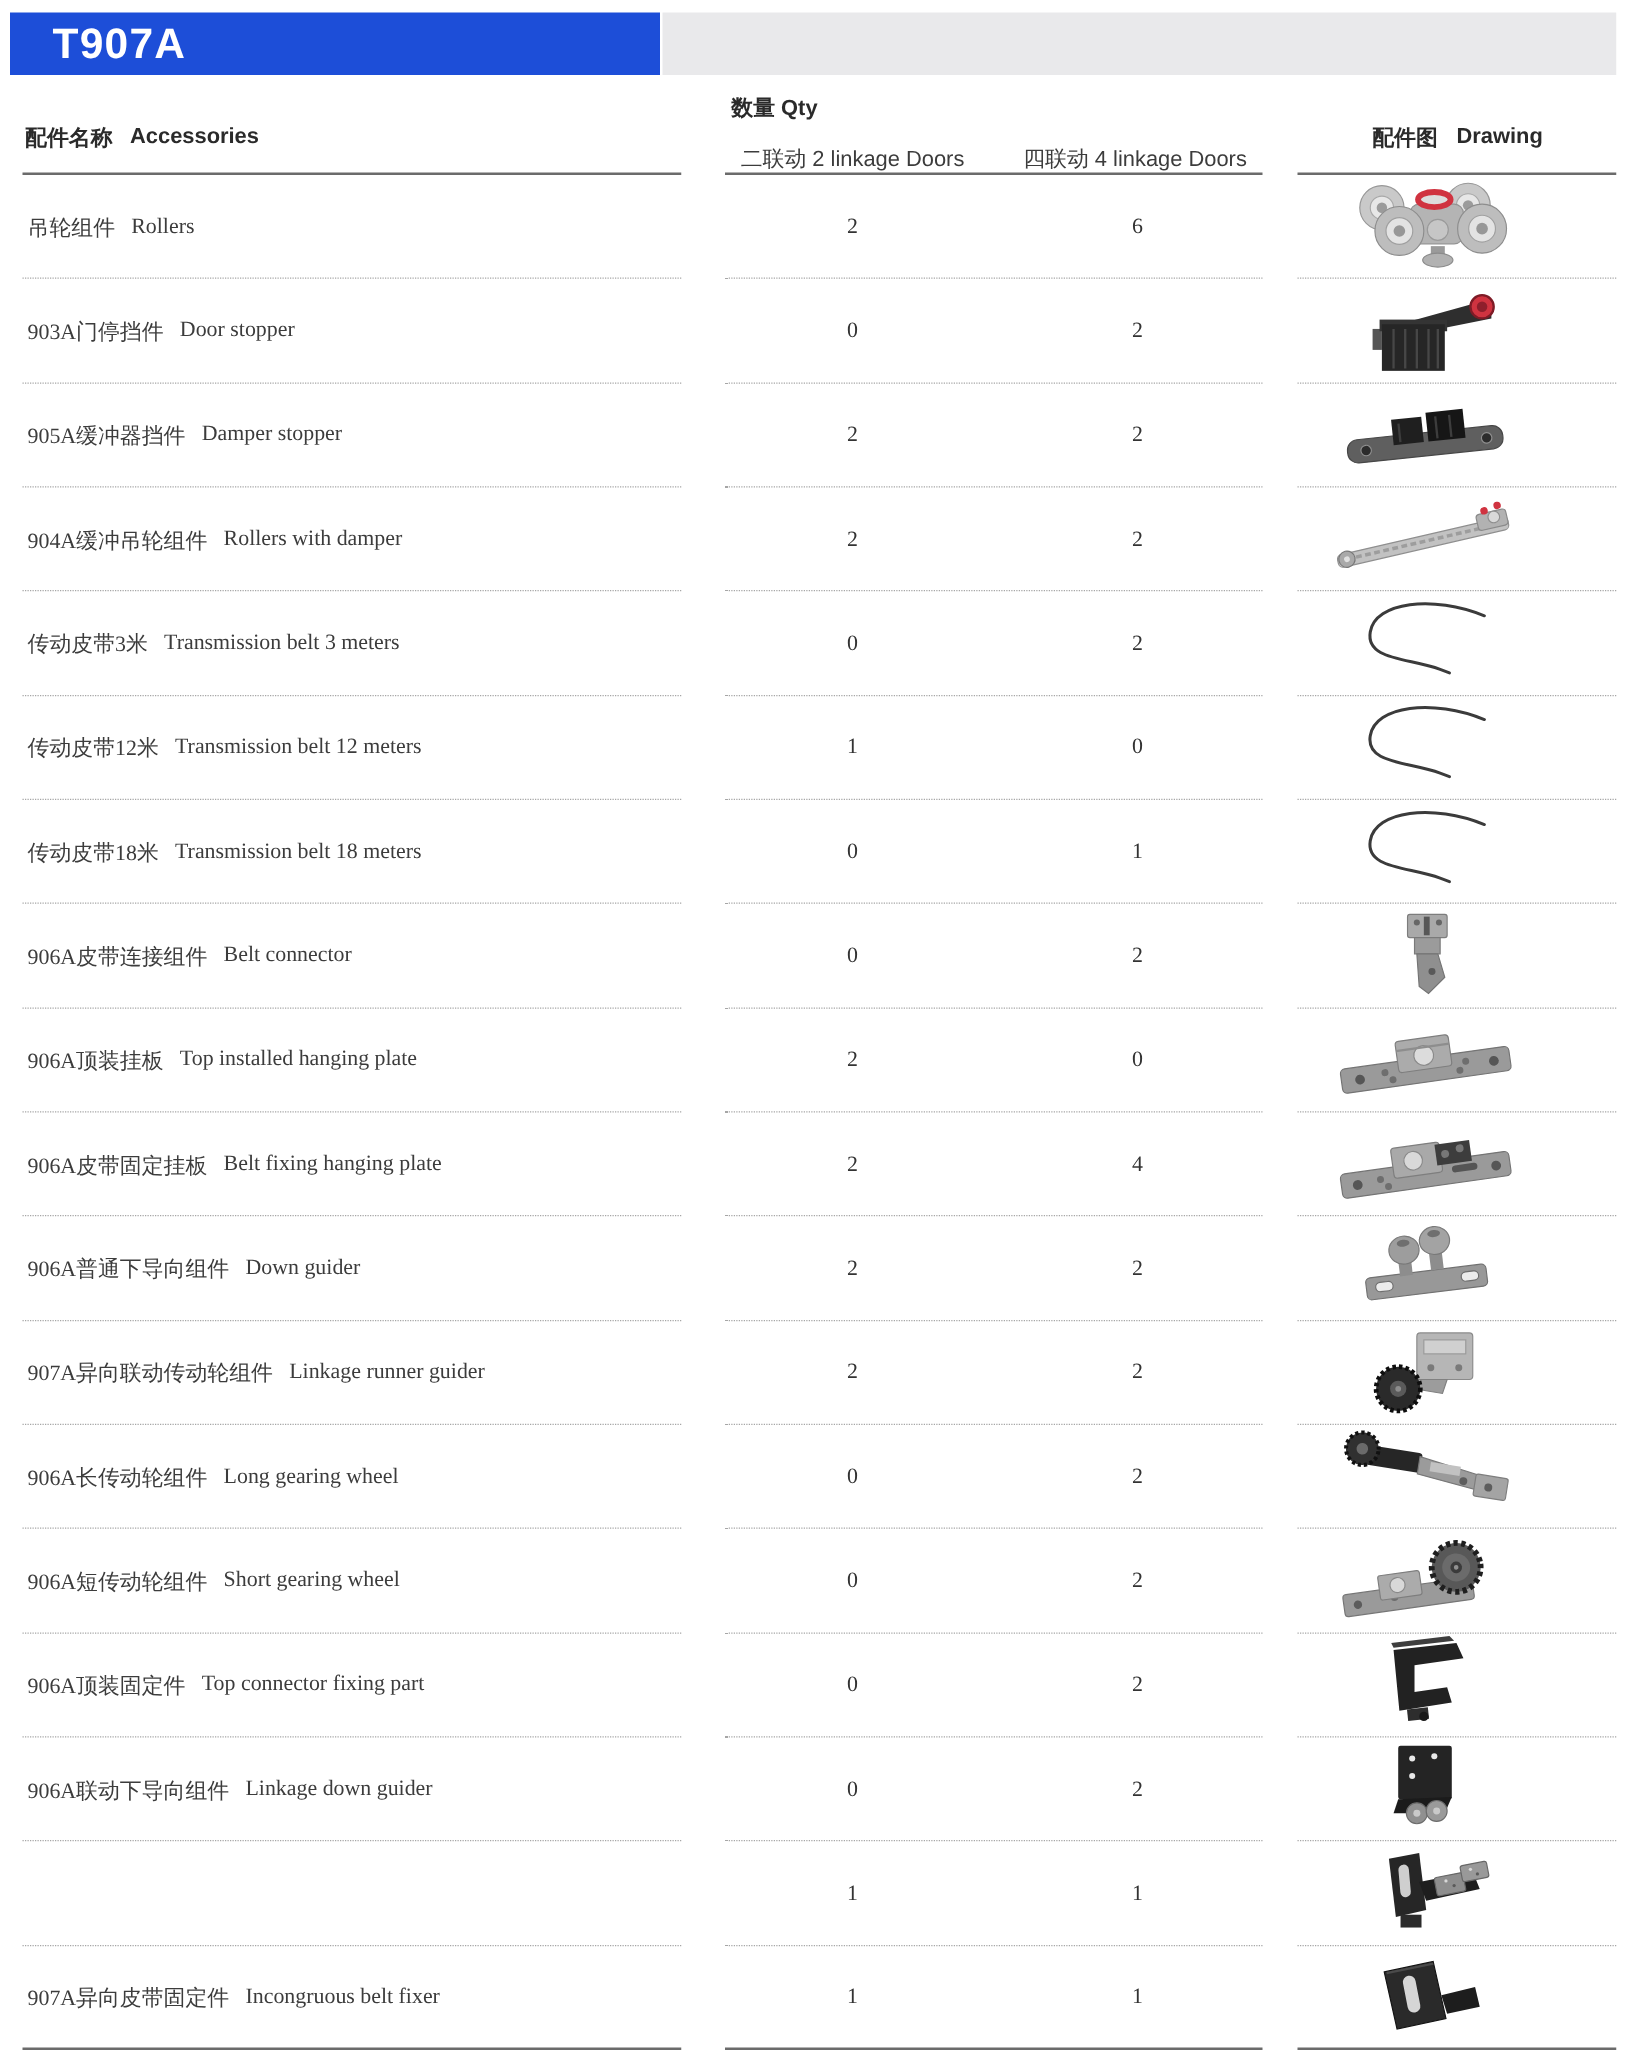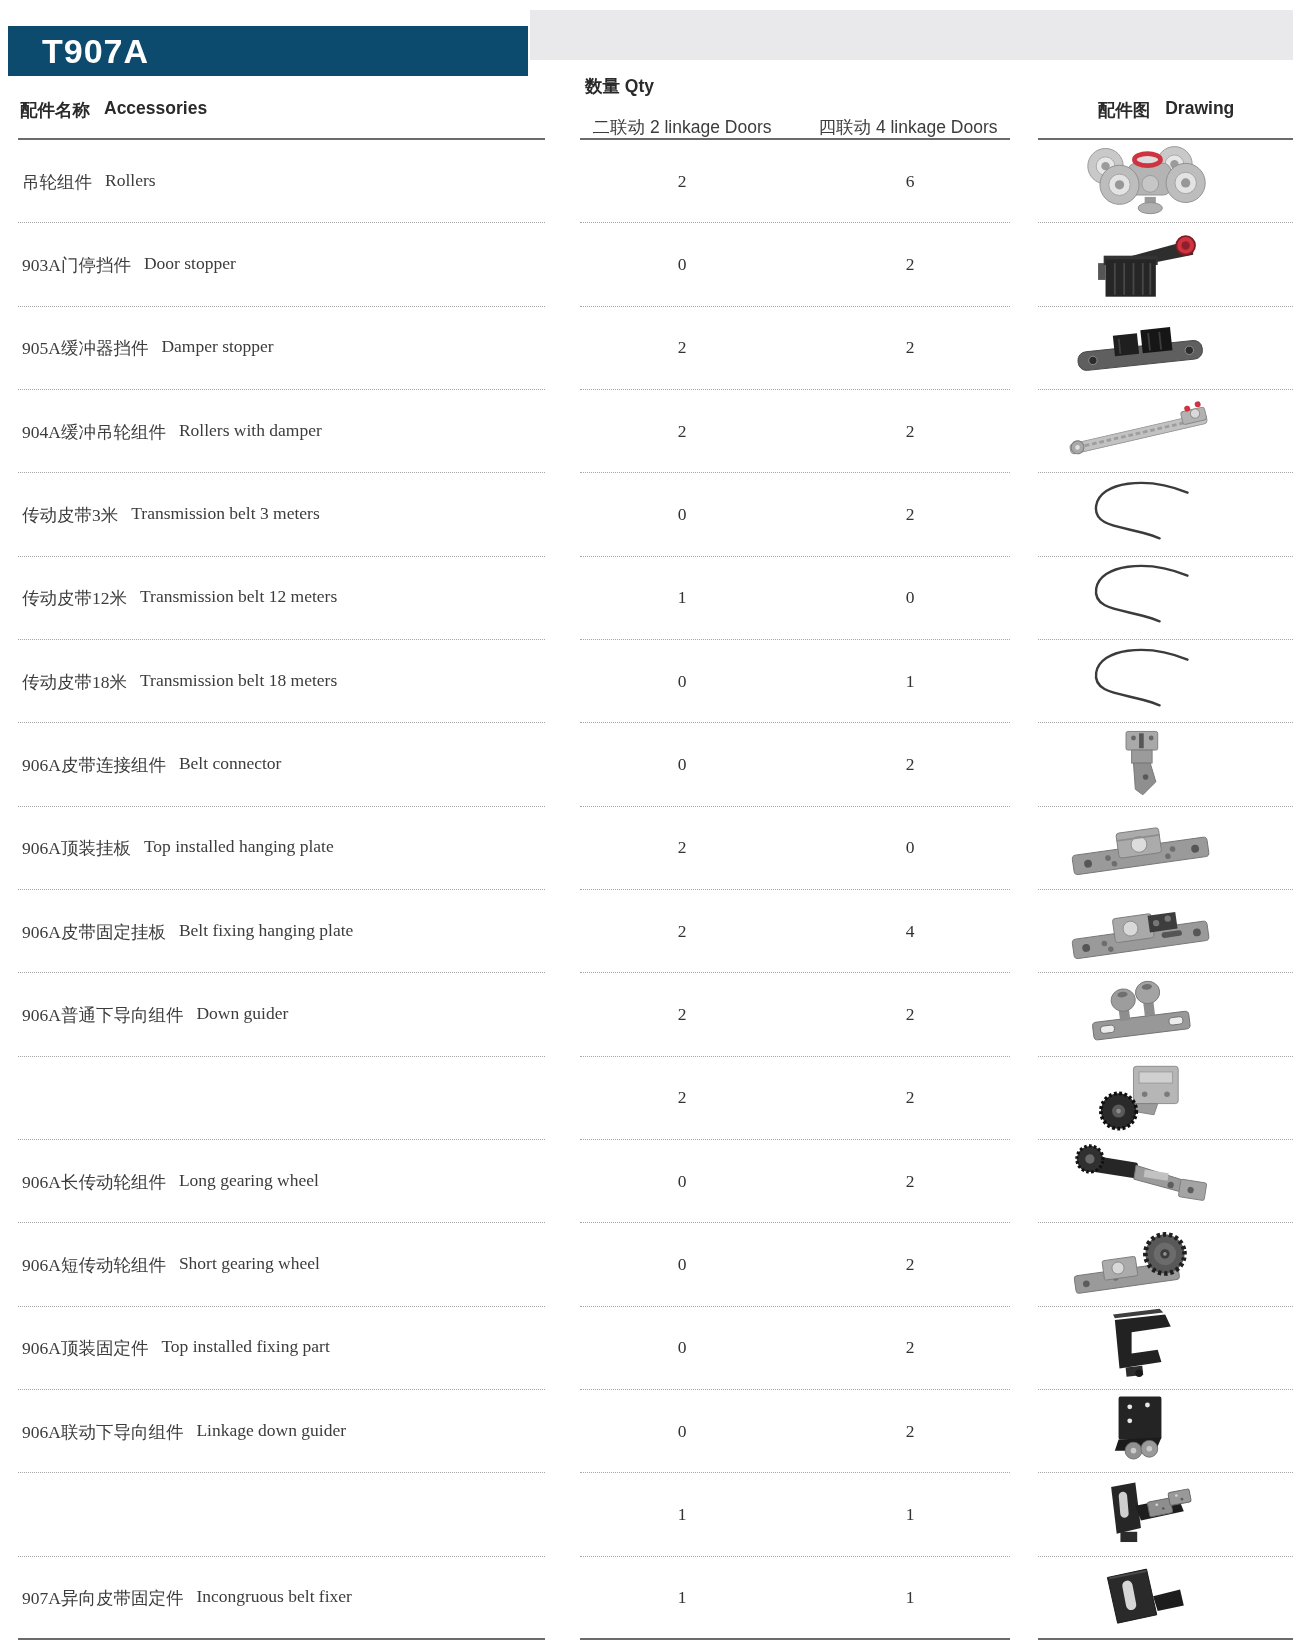--- a/index.html
+++ b/index.html
@@ -45,21 +45,21 @@
   .qty { position:absolute; top:50%; transform:translate(-50%,-54%); font-size:17.5px; color:#333; }
   .qty.q2 { left:682px; }
   .qty.q4 { left:910px; }
   .drawing { position:absolute; left:1040px; width:200px; top:50%;
              transform:translateY(-50%); display:flex; justify-content:center; align-items:center; }
   .drawing svg { display:block; }
 </style>
 </head>
 <body>
 
-<div class="banner-red" style="background: #0c4a6e; margin-top: 16px;">
+<div class="banner-red" style="background: #1d4ed8;">
   <span class="model">T907A</span>
 </div>
 <div class="banner-gray" style="background: rgb(233, 233, 235);"></div>
 
 <div class="hdr bold acc-header">
   <span>配件名称</span>
   <span>Accessories</span>
 </div>
 <div class="hdr bold qty-header">数量 Qty</div>
 <div class="hdr qty-sub c2">二联动 2 linkage Doors</div>
@@ -329,20 +329,24 @@
   <ellipse cx="97" cy="21" rx="13" ry="12" fill="#a3a3a3" stroke="#797979"></ellipse>
   <ellipse cx="97" cy="15" rx="5.5" ry="3" fill="#6f6f6f"></ellipse>
  </g>
 </svg>
       </div>
     <span class="sep a"></span>
     <span class="sep b"></span>
     <span class="sep c"></span>
   </div>
     <div class="row">
+    <div class="acc-label">
+      <span>907A异向联动传动轮组件</span>
+      <span>Linkage runner guider</span>
+    </div>
     <span class="qty q2">2</span>
     <span class="qty q4">2</span>
     <div class="drawing">
         <svg width="166" height="82" viewBox="0 0 170 88">
  <rect x="78" y="10" width="48" height="40" rx="3" fill="#b6b6b6" stroke="#8a8a8a"></rect>
  <rect x="84" y="16" width="36" height="12" fill="#d0d0d0" stroke="#9a9a9a"></rect>
  <circle cx="90" cy="40" r="3" fill="#7a7a7a"></circle>
           <circle cx="114" cy="40" r="3" fill="#7a7a7a"></circle>
  <polygon points="78,50 104,50 100,62 76,58" fill="#9c9c9c" stroke="#808080"></polygon>
  <circle cx="62" cy="58" r="19" fill="#2a2a2a"></circle>
@@ -404,21 +408,21 @@
  </g>
 </svg>
       </div>
     <span class="sep a"></span>
     <span class="sep b"></span>
     <span class="sep c"></span>
   </div>
     <div class="row">
     <div class="acc-label">
       <span>906A顶装固定件</span>
-      <span>Top installed fixing part</span>
+      <span>Top connector fixing part</span>
     </div>
     <span class="qty q2">0</span>
     <span class="qty q4">2</span>
     <div class="drawing">
         <svg width="166" height="82" viewBox="0 0 170 88">
  <polygon points="58,12 110,6 106,2 56,8" fill="#3e3e3e"></polygon>
  <path d="M 58,14 L 112,8 L 118,21 L 76,27 L 76,50 L 104,46 L 108,59 L 63,66 Z" fill="#222222"></path>
  <rect x="70" y="64" width="18" height="10" fill="#2d2d2d" transform="rotate(-6 79 69)"></rect>
  <circle cx="84" cy="71" r="4" fill="#1a1a1a"></circle>
 </svg>

